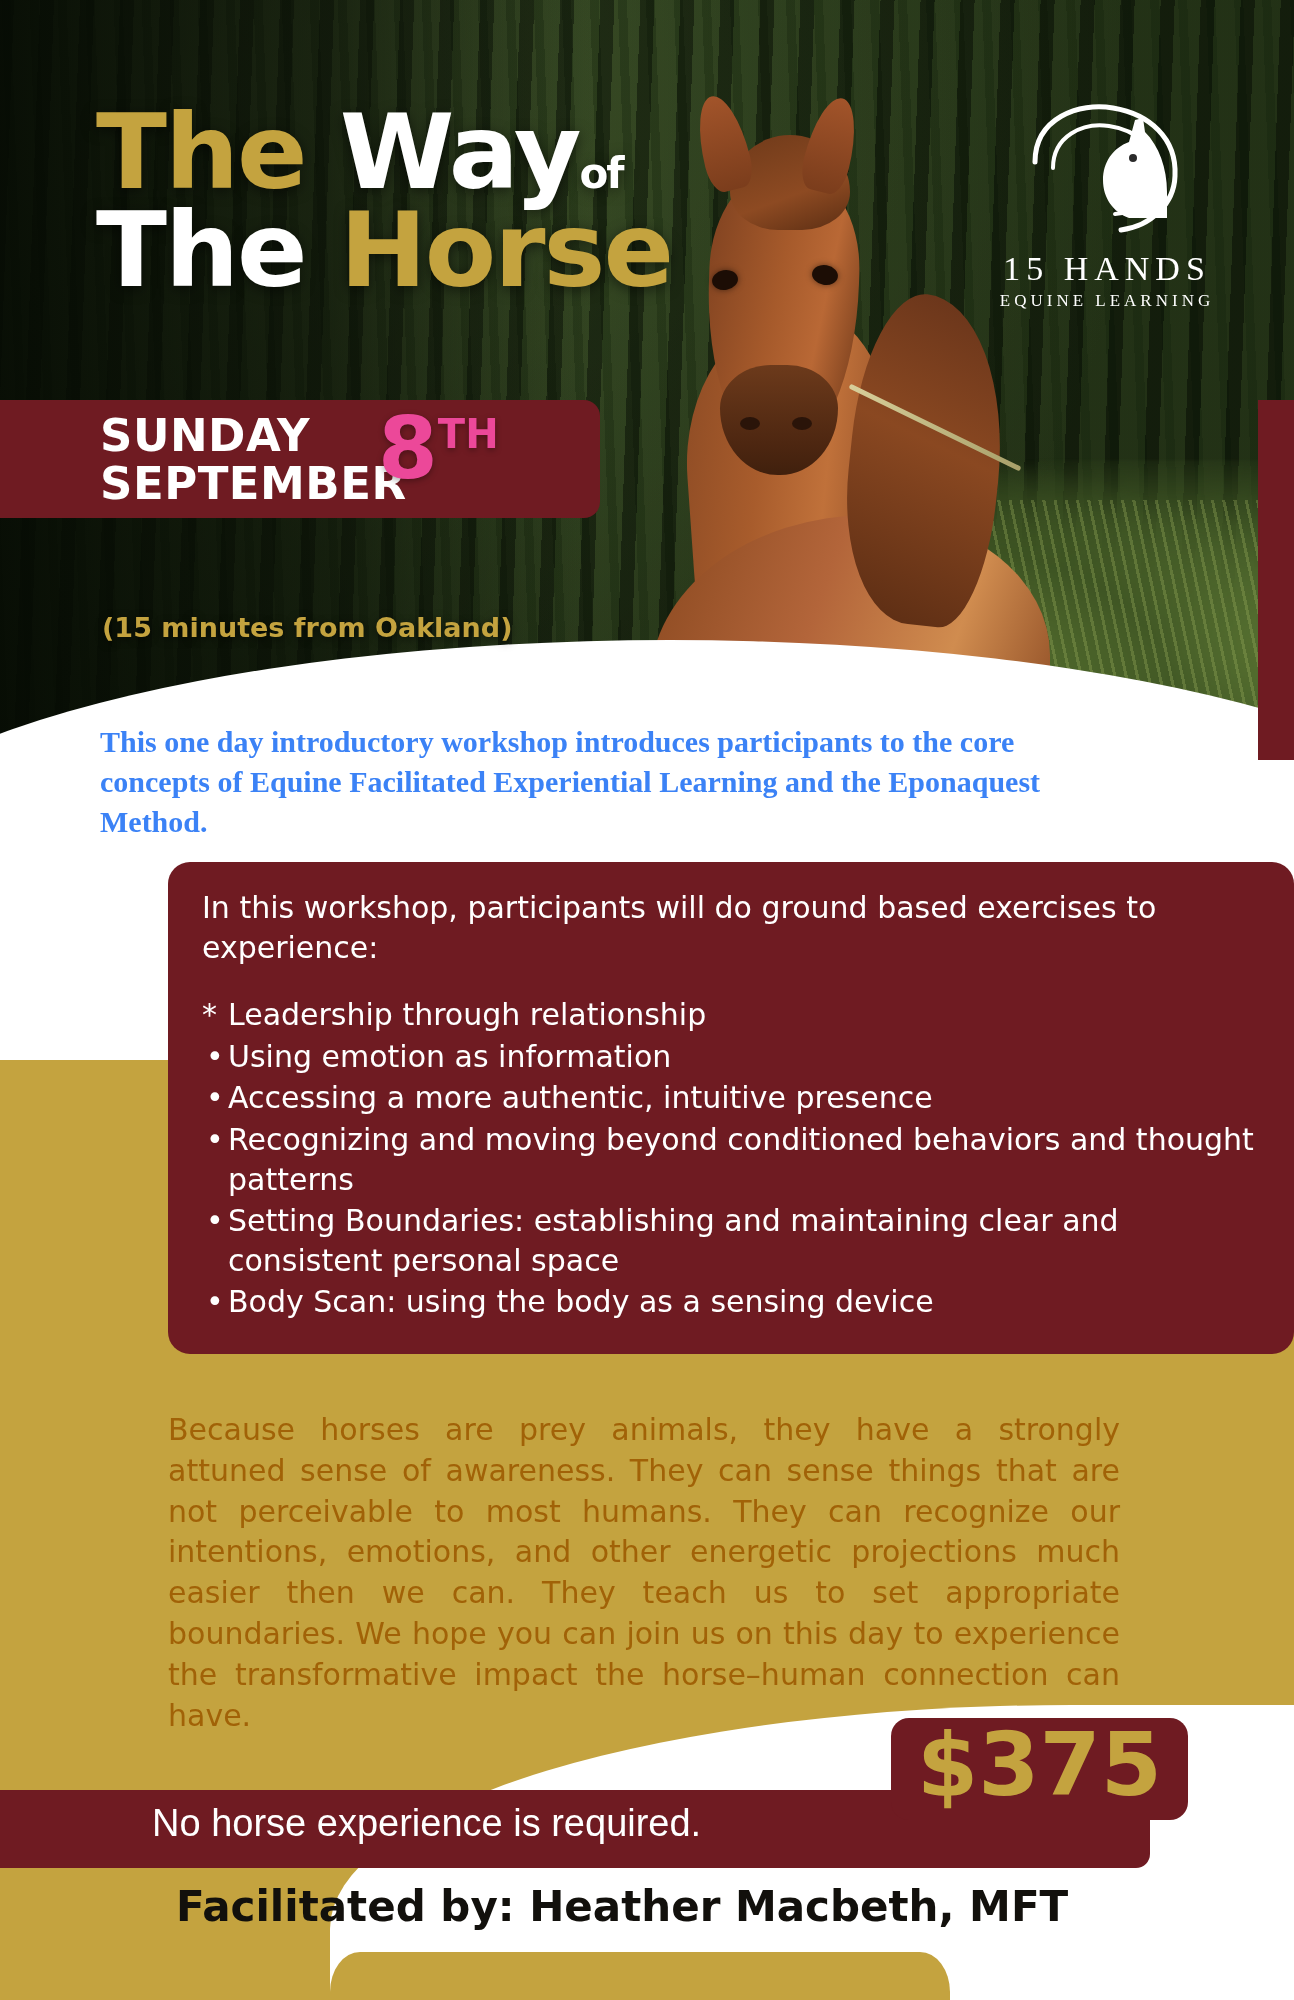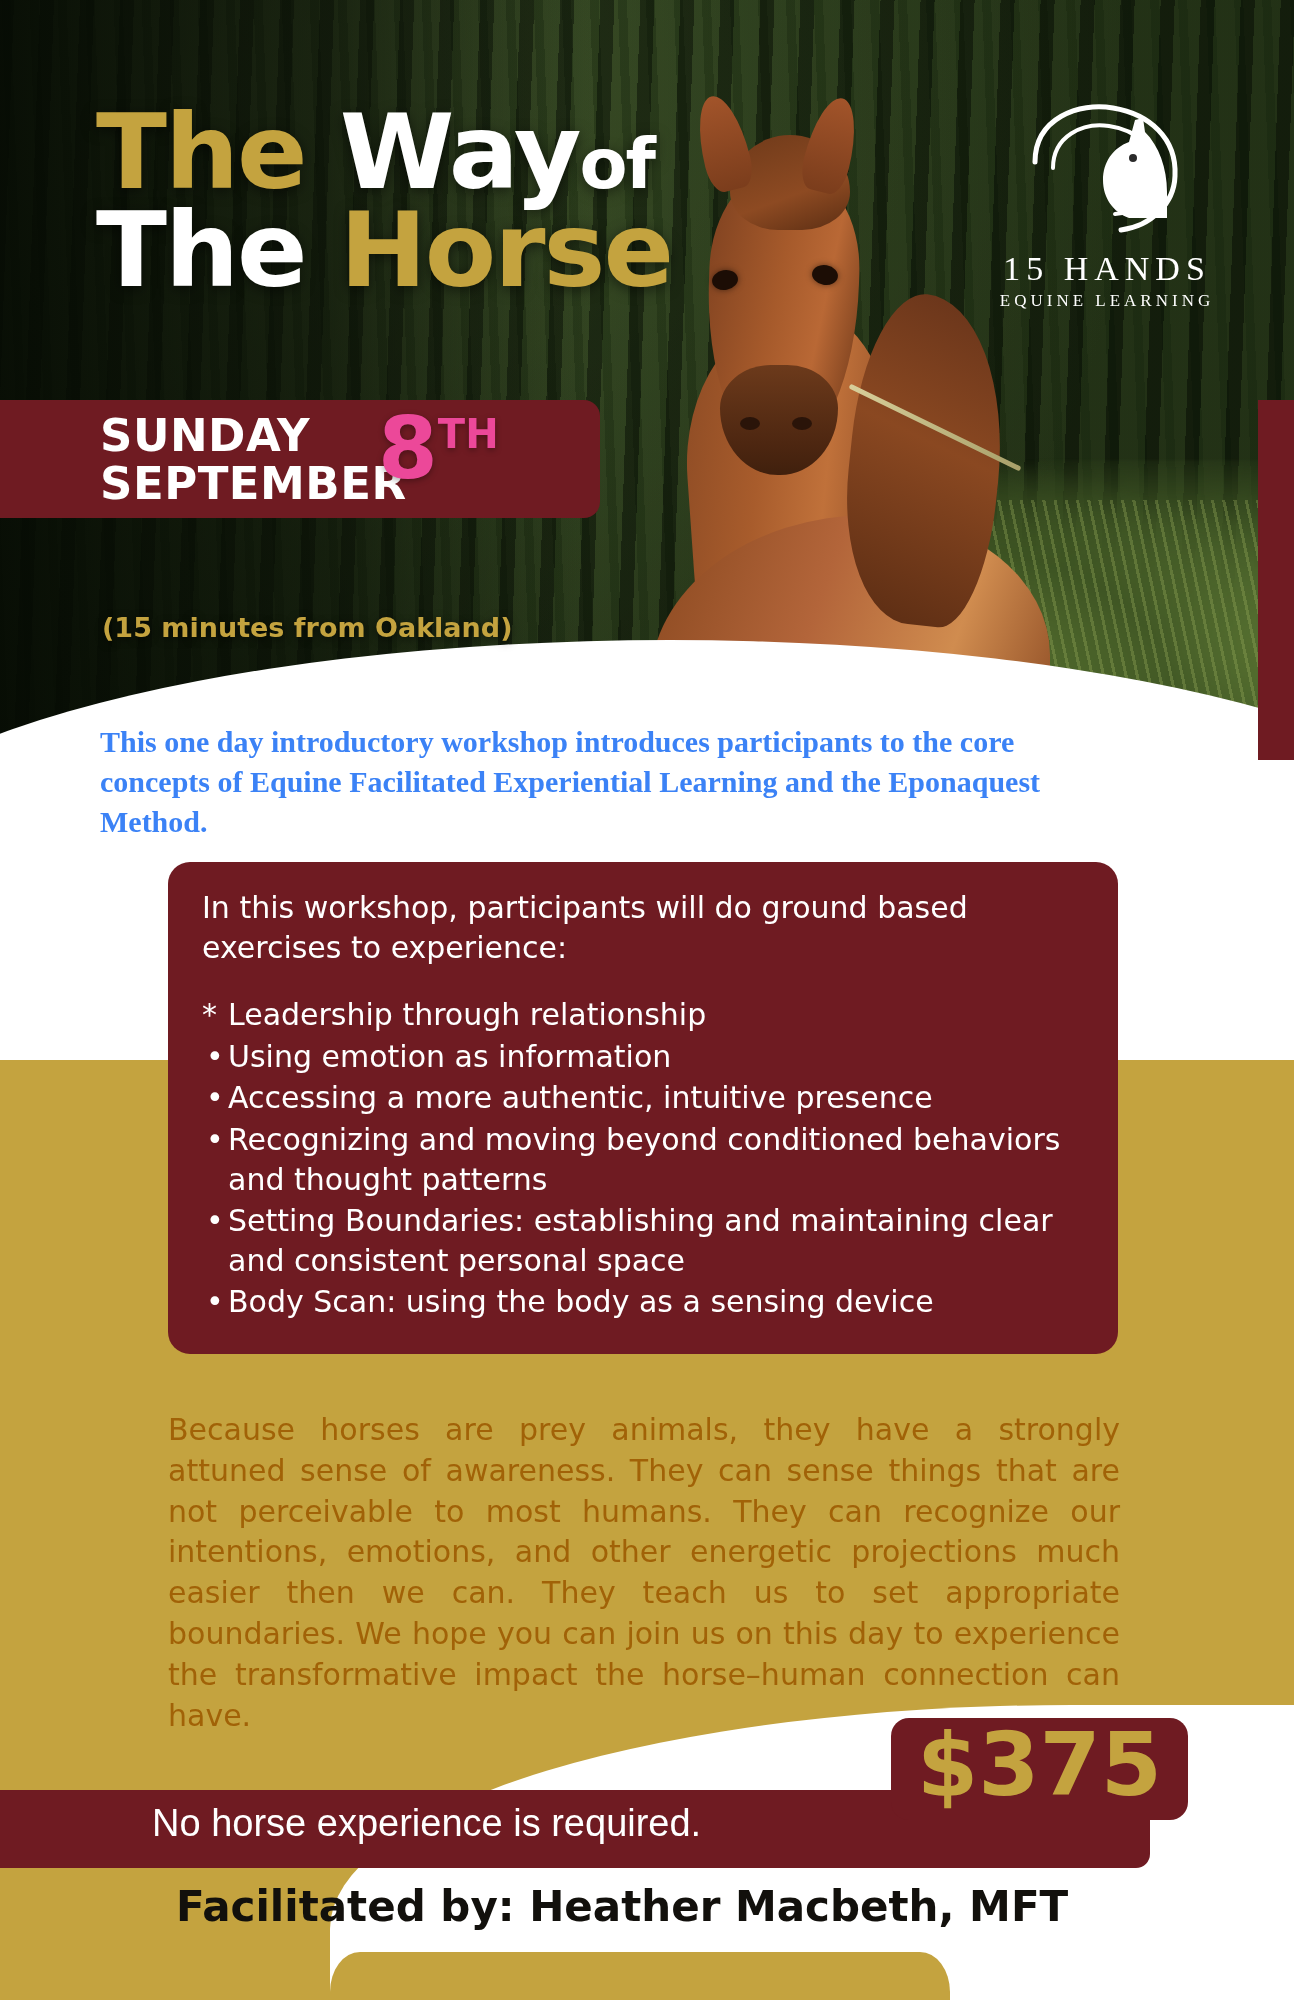--- a/index.html
+++ b/index.html
@@ -139,21 +139,21 @@
     font-family: "DejaVu Sans", sans-serif;
     font-weight: 900;
     font-size: 104px;
     line-height: 0.94;
     letter-spacing: -2px;
     text-shadow: 0 3px 14px rgba(0,0,0,.55);
     white-space: nowrap;
   }
   .t-gold { color: #c4a33f; }
   .t-white { color: #ffffff; }
-  .t-of { font-size: 70px; }
+  .t-of { font-size: 42px; }
 
   
   .logo {
     position: absolute;
     right: 62px;
     top: 96px;
     width: 250px;
     text-align: center;
     z-index: 7;
   }
@@ -273,21 +273,21 @@
     width: 1280px; height: 320px;
     background: #ffffff;
     border-radius: 58% 0 0 0 / 70% 0 0 0;
     z-index: 3;
   }
 
   
   .list-card {
     position:absolute;
     left: 168px; top: 862px;
-    width: 950px;
+    width: 1126px;
     padding: 26px 34px 30px 34px;
     background: #6f1b22;
     border-radius: 22px;
     color: #ffffff;
     font-family:"DejaVu Sans", sans-serif;
     font-size: 30px;
     line-height: 1.32;
     z-index: 9;
     box-sizing: border-box;
   }

